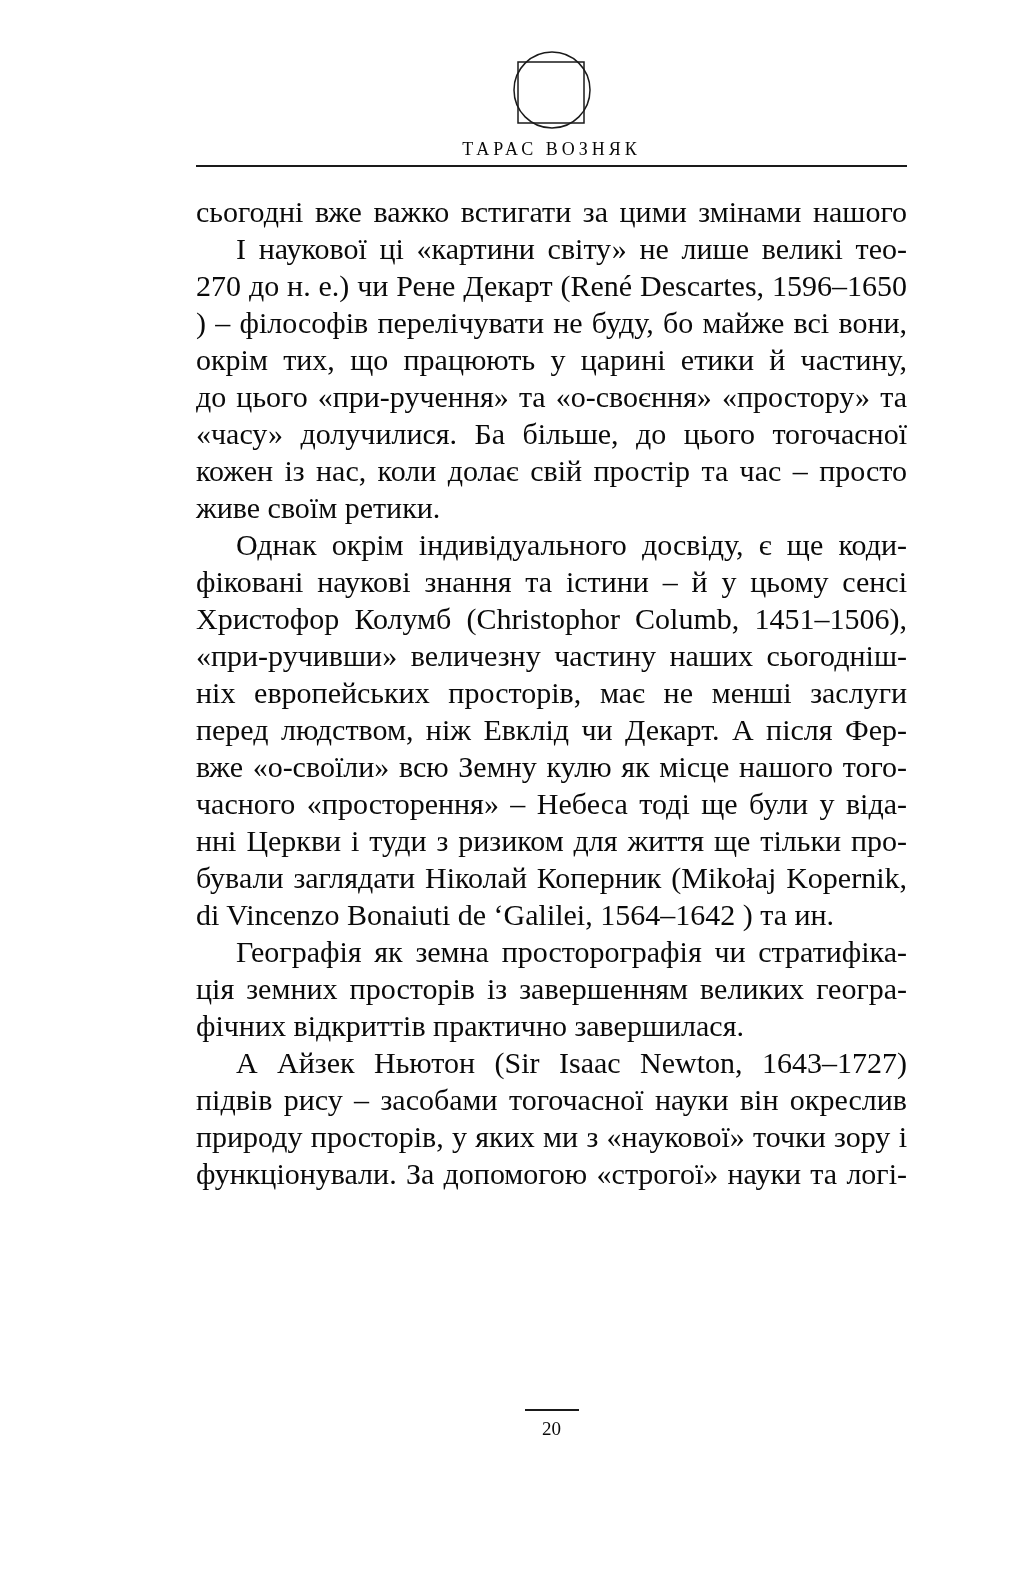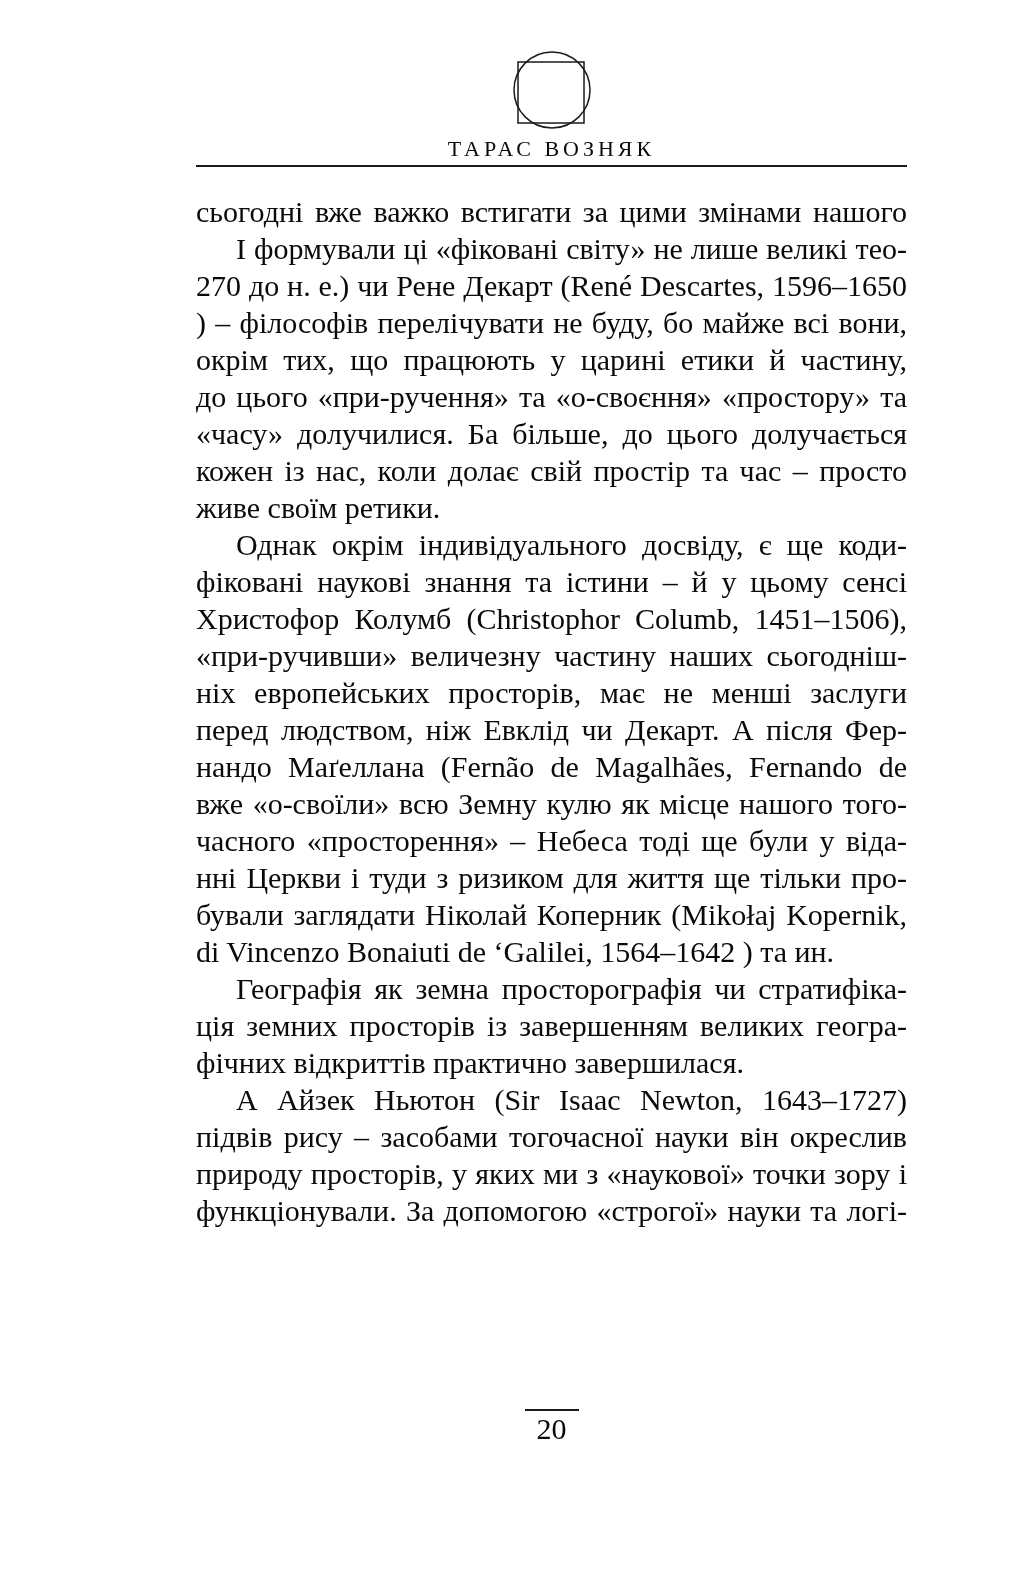--- a/index.html
+++ b/index.html
@@ -26,21 +26,21 @@
     margin: 50px auto 0 auto;
   }
   .logo circle, .logo rect {
     fill: none;
     stroke: #1a1a1a;
     stroke-width: 1.5;
   }
   .author {
     margin-top: 6px;
     text-align: center;
-    font-size: 22px;
+    font-size: 18px;
     letter-spacing: 4px;
     line-height: 22px;
     white-space: nowrap;
   }
   .header-rule {
     margin-top: 5px;
     border: none;
     border-top: 2px solid #1a1a1a;
     width: 100%;
   }
@@ -70,55 +70,54 @@
   .pn-rule {
     display: block;
     width: 54px;
     margin: 0 auto;
     border: none;
     border-top: 2px solid #1a1a1a;
   }
   .page-number {
     display: inline-block;
     margin-top: 1px;
-    font-size: 30px;
+    font-size: 19px;
     line-height: 34px;
   }
 </style>
 </head>
 <body>
 
 <div class="page-inner">
 
   <svg class="logo" width="120" height="82" viewBox="0 0 120 82" xmlns="http://www.w3.org/2000/svg">
     <circle cx="60" cy="40" r="38"></circle>
     <rect x="26" y="12" width="66" height="61"></rect>
   </svg>
 
   <div class="author">ТАРАС ВОЗНЯК</div>
 
   <hr class="header-rule">
 
   <div class="body-text">
       <div class="line just">сьогодні вже важко встигати за цими змінами нашого</div>
-      <div class="line just indent">І формували ці «фіковані світу» не лише великі тео-</div>
+      <div class="line just indent">І наукової ці «картини світу» не лише великі тео-</div>
       <div class="line just">270 до н. е.) чи Рене Декарт (René Descartes, 1596–1650</div>
       <div class="line just">) – філософів перелічувати не буду, бо майже всі вони,</div>
       <div class="line just">окрім тих, що працюють у царині етики й частину,</div>
       <div class="line just">до цього «при-ручення» та «о-своєння» «простору» та</div>
-      <div class="line just">«часу» долучилися. Ба більше, до цього долучається</div>
+      <div class="line just">«часу» долучилися. Ба більше, до цього тогочасної</div>
       <div class="line just">кожен із нас, коли долає свій простір та час – просто</div>
       <div class="line">живе своїм ретики.</div>
       <div class="line just indent">Однак окрім індивідуального досвіду, є ще коди-</div>
       <div class="line just">фіковані наукові знання та істини – й у цьому сенсі</div>
       <div class="line just">Христофор Колумб (Christophor Columb, 1451–1506),</div>
       <div class="line just">«при-ручивши» величезну частину наших сьогодніш-</div>
       <div class="line just">ніх европейських просторів, має не менші заслуги</div>
       <div class="line just">перед людством, ніж Евклід чи Декарт. А після Фер-</div>
-      <div class="line just">нандо Маґеллана (Fernão de Magalhães, Fernando de</div>
       <div class="line just">вже «о-своїли» всю Земну кулю як місце нашого того-</div>
       <div class="line just">часного «просторення» – Небеса тоді ще були у віда-</div>
       <div class="line just">нні Церкви і туди з ризиком для життя ще тільки про-</div>
       <div class="line just">бували заглядати Ніколай Коперник (Mikołaj Kopernik,</div>
       <div class="line">di Vincenzo Bonaiuti de ‘Galilei, 1564–1642 ) та ин.</div>
       <div class="line just indent">Географія як земна просторографія чи стратифіка-</div>
       <div class="line just">ція земних просторів із завершенням великих геогра-</div>
       <div class="line">фічних відкриттів практично завершилася.</div>
       <div class="line just indent">А Айзек Ньютон (Sir Isaac Newton, 1643–1727)</div>
       <div class="line just">підвів рису – засобами тогочасної науки він окреслив</div>

